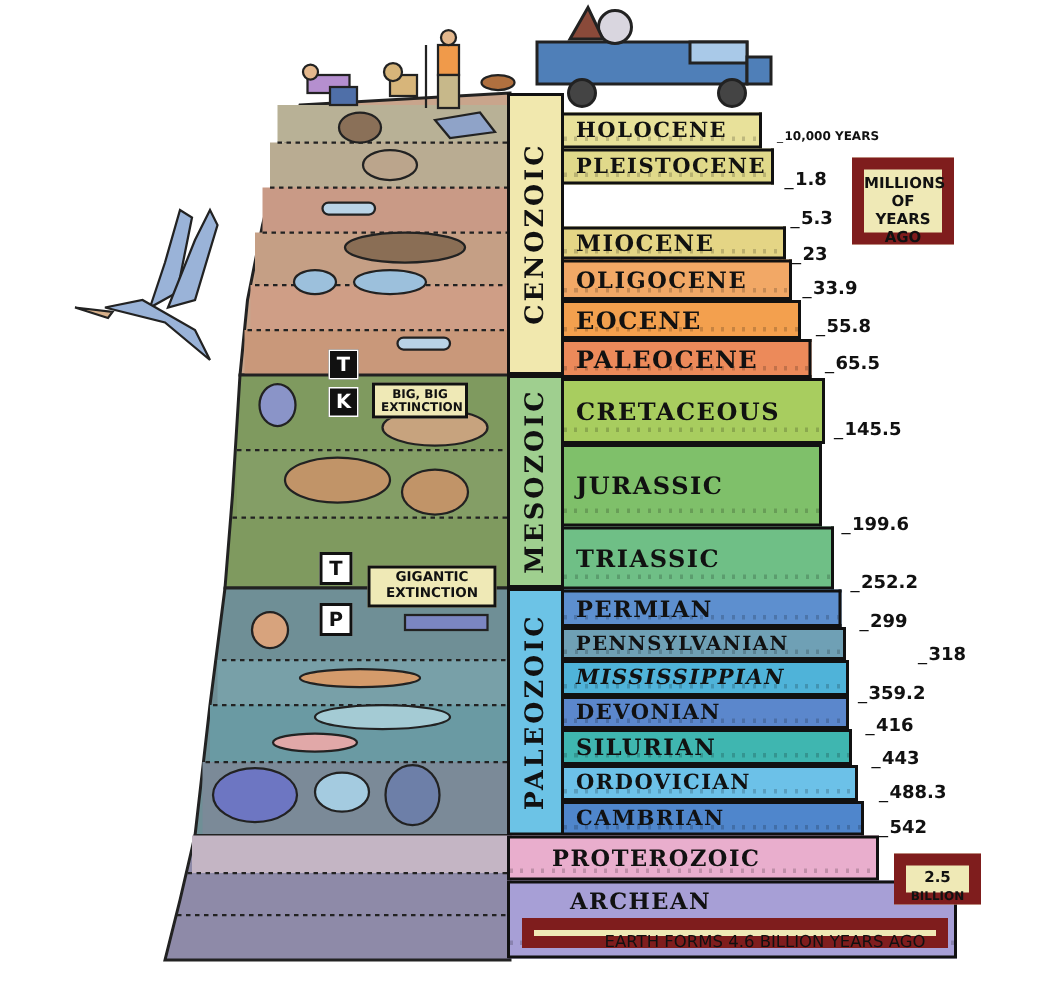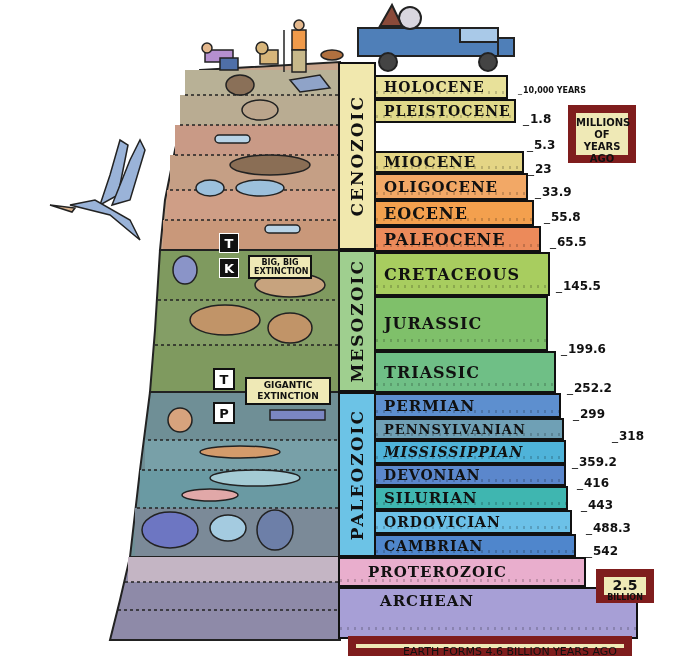--- a/index.html
+++ b/index.html
@@ -192,23 +192,23 @@
 <div class="age" style="left:573px;top:407px;">299</div>
 <div class="age" style="left:571px;top:429px;margin-left:41px;">318</div>
 <div class="age" style="left:572px;top:455px;">359.2</div>
 <div class="age" style="left:577px;top:476px;">416</div>
 <div class="age" style="left:581px;top:498px;">443</div>
 <div class="age" style="left:586px;top:521px;">488.3</div>
 <div class="age" style="left:586px;top:544px;">542</div>
 
 <div class="callout" style="left:568px;top:105px;width:68px;height:58px;font-size:10px;line-height:12px;padding-top:4px;">MILLIONS OF YEARS AGO</div>
 <div class="callout" style="left:596px;top:569px;width:58px;height:34px;padding-top:1px;">
-  <div style="font-size:14px;line-height:15px;">2.5</div>
+  <div style="font-size:10px;line-height:15px;">2.5</div>
   <div style="font-size:8px;line-height:10px;">BILLION</div>
 </div>
-<div class="callout" style="left:348px;top:636px;width:284px;height:20px;font-size:11px;line-height:16px;font-weight:normal;padding-left:40px;">EARTH FORMS 4.6 BILLION YEARS AGO</div>
+<div class="callout" style="left:348px;top:612px;width:284px;height:20px;font-size:11px;line-height:16px;font-weight:normal;padding-left:40px;">EARTH FORMS 4.6 BILLION YEARS AGO</div>
 
 <div class="marker" style="left:219px;top:233px;">T</div>
 <div class="marker" style="left:219px;top:258px;">K</div>
 <div class="ext" style="left:248px;top:239px;width:52px;margin-top:16px;">BIG, BIG EXTINCTION</div>
 <div class="marker white" style="left:213px;top:368px;">T</div>
 <div class="marker white" style="left:213px;top:402px;">P</div>
 <div class="ext" style="left:245px;top:377px;width:74px;font-size:9px;line-height:11px;">GIGANTIC EXTINCTION</div>
 
 </body></html>

